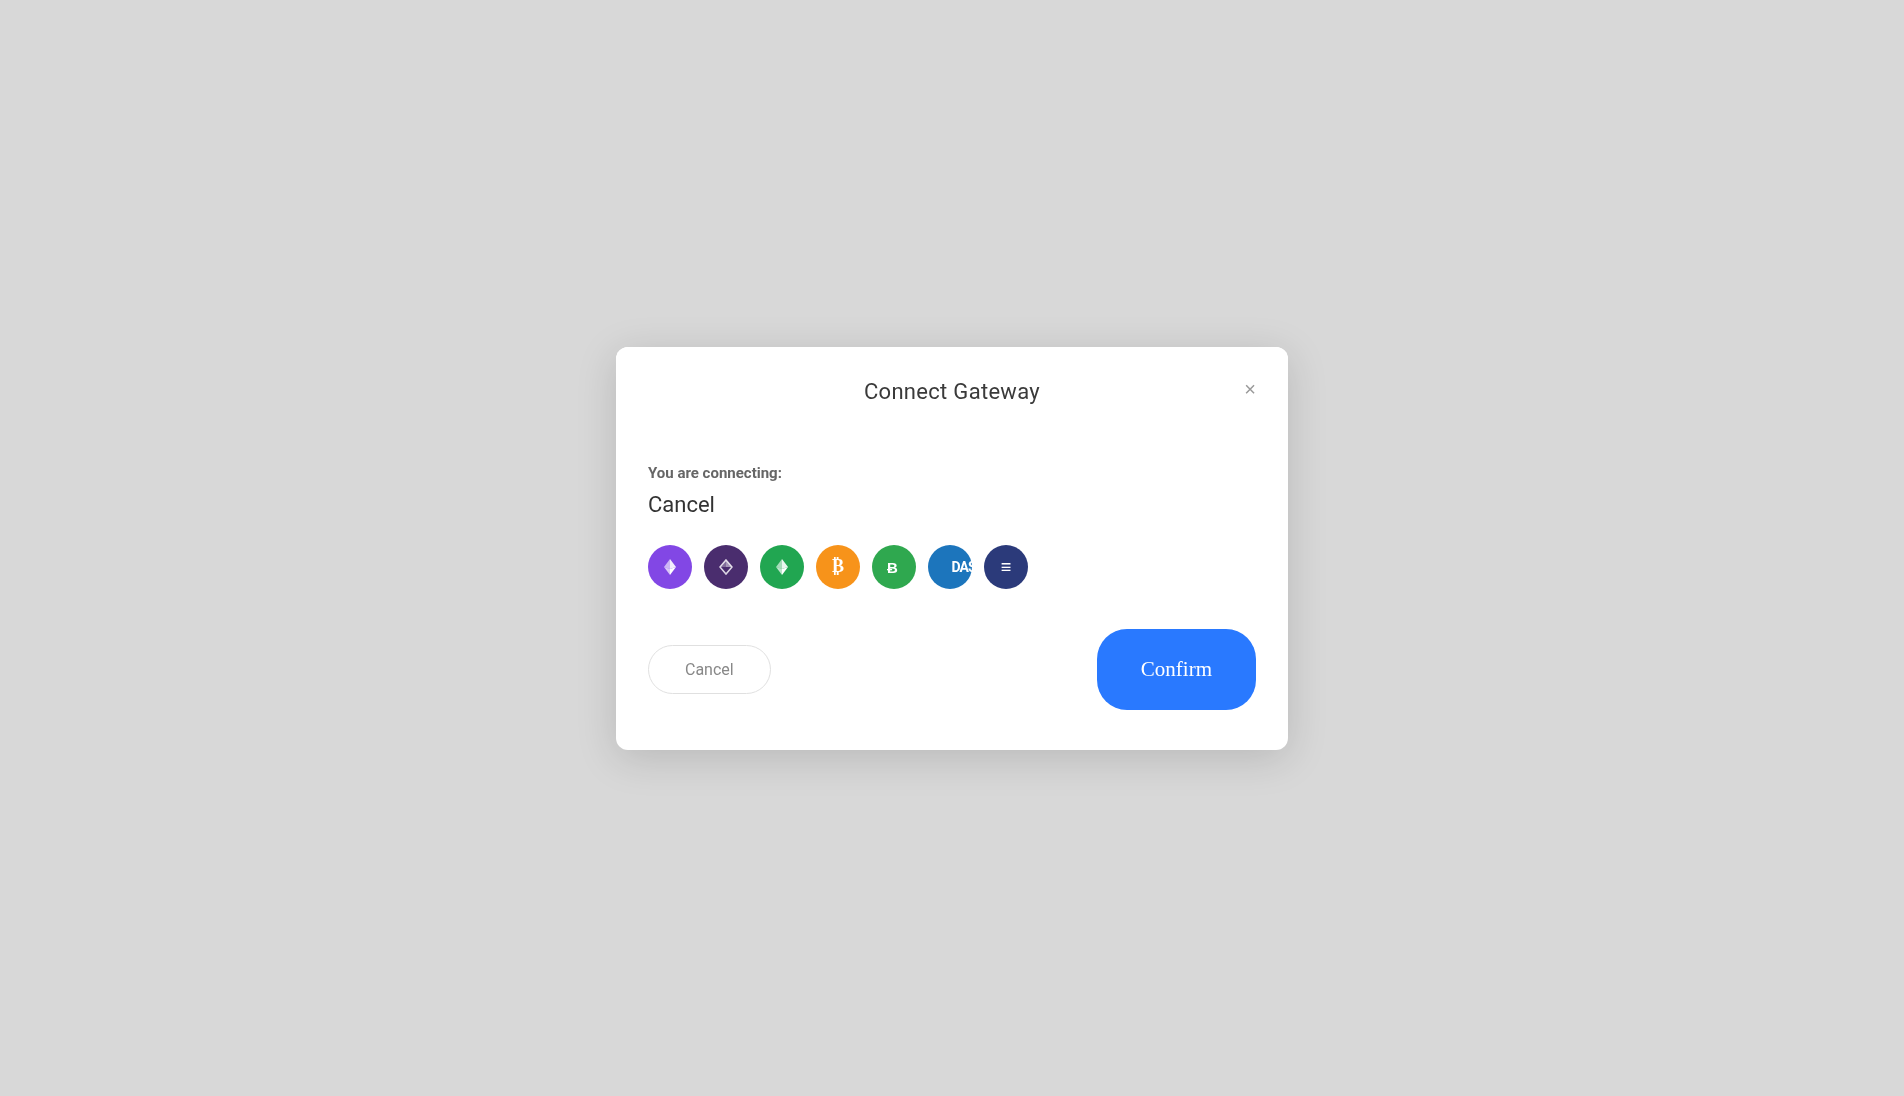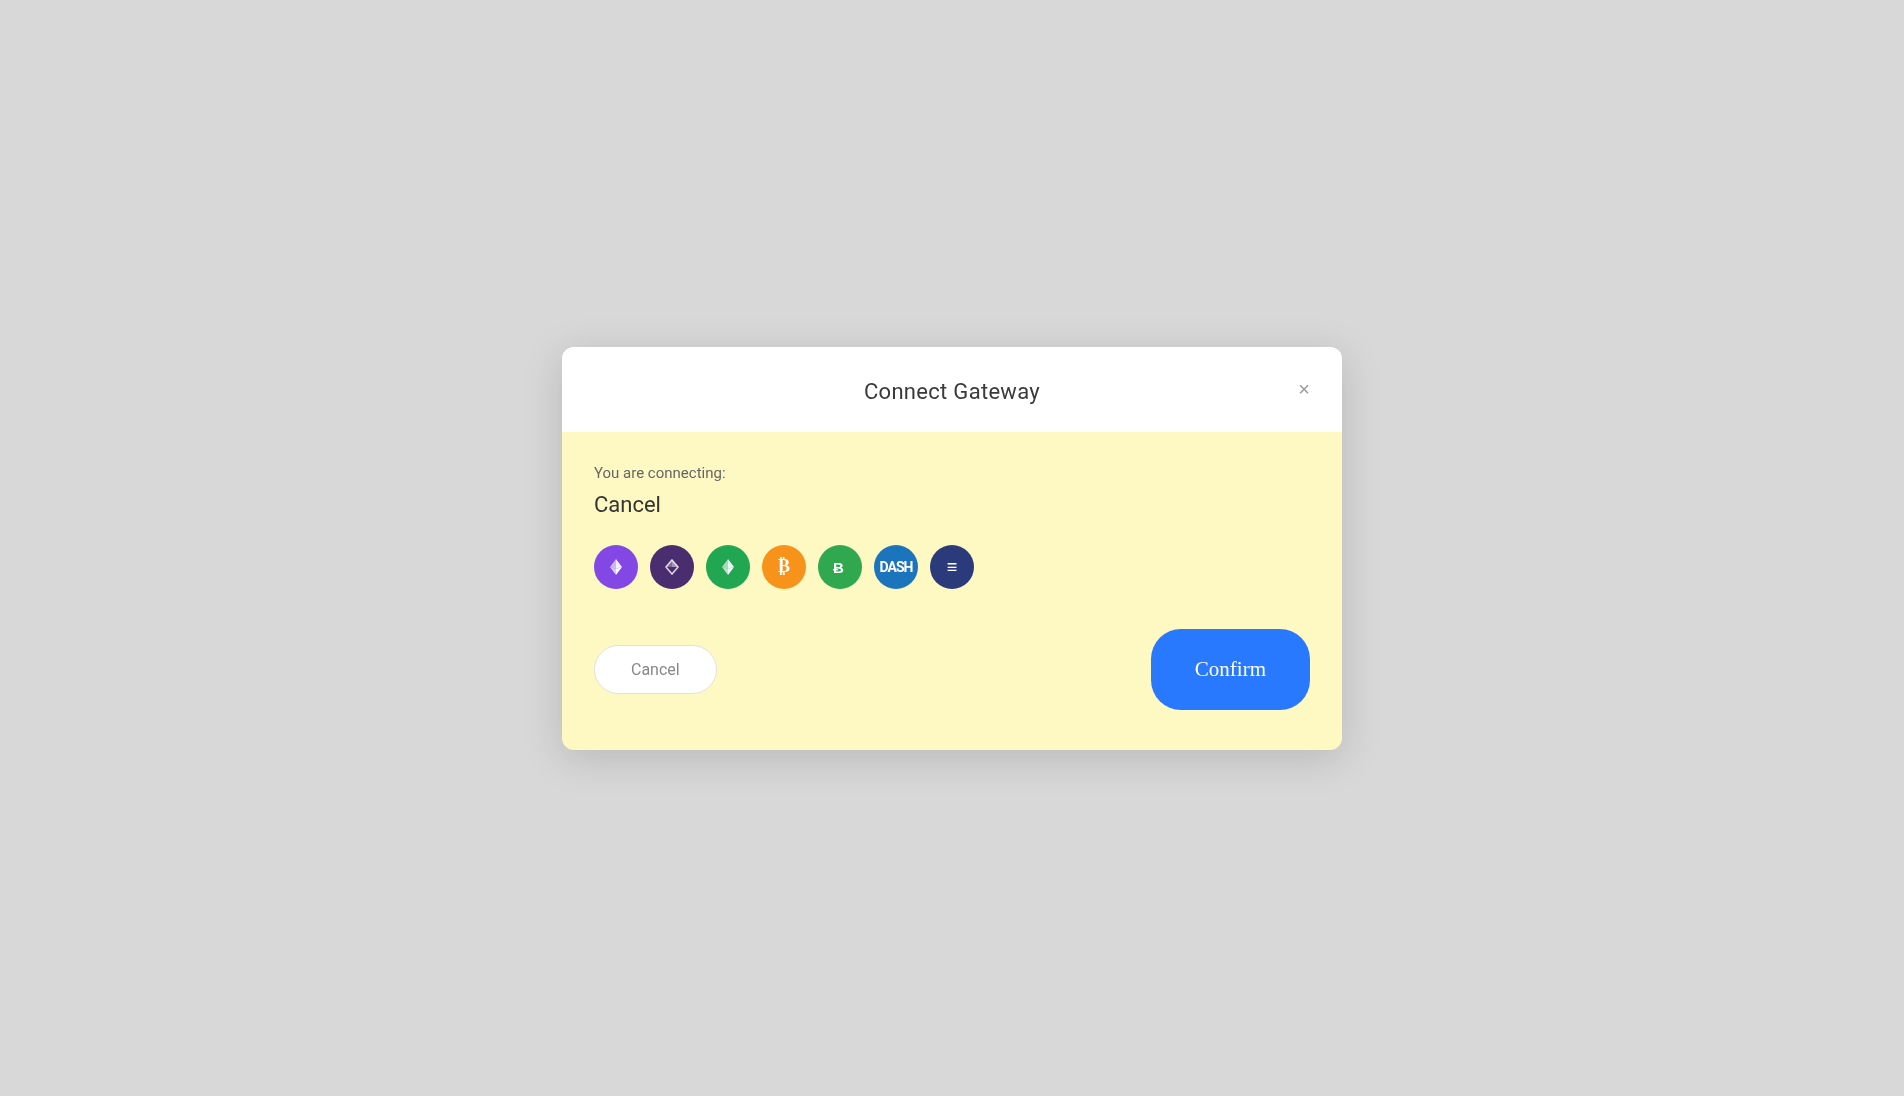--- a/index.html
+++ b/index.html
@@ -8,24 +8,24 @@
       width: 1904px;
       height: 1096px;
       background-color: #d8d8d8;
       display: flex;
       align-items: center;
       justify-content: center;
       font-family: -apple-system, BlinkMacSystemFont, 'Segoe UI', Roboto, Helvetica, Arial, sans-serif;
     }
 
     .modal-wrapper {
-      background: #fef9c3;
+      background: #ffffff;
       border-radius: 12px;
       box-shadow: 0 8px 40px rgba(0,0,0,0.15);
-      width: 780px;
+      width: 672px;
       overflow: hidden;
     }
 
     .modal-header {
       display: flex;
       align-items: center;
       justify-content: center;
       padding: 32px 32px 28px 32px;
       position: relative;
       background: #ffffff;
@@ -78,20 +78,21 @@
     }
 
     .modal-body {
       padding: 32px 32px 40px 32px;
     }
 
     .connecting-label {
       font-size: 15px;
       color: #666;
       margin-bottom: 10px;
+      font-weight: bold;
     }
 
     .connecting-name {
       font-size: 22px;
       color: #333;
       font-weight: 400;
       margin-bottom: 28px;
     }
 
     .currencies-label {
@@ -205,21 +206,21 @@
         <span style="font-size:18px; font-weight:700; color:white; font-family:serif;">₿</span>
       </div>
 
       <div class="currency-icon bch">
         <svg width="20" height="20" viewBox="0 0 20 20">
           <text x="3" y="16" font-size="15" fill="white" font-weight="bold" font-family="sans-serif">Ƀ</text>
         </svg>
       </div>
 
       <div class="currency-icon dash">
-        <span style="font-size:14px; font-weight:700; color:white; letter-spacing:-1px;">DASH</span>
+        <span style="font-size:14px; font-weight:700; color:white; letter-spacing:-1px;padding-left:36px;">DASH</span>
       </div>
 
       <div class="currency-icon other">
         <span style="font-size:18px; font-weight:700; color:white;">≡</span>
       </div>
     </div>
 
     <div class="modal-footer">
       <button class="cancel-btn">Cancel</button>
       <button class="confirm-btn">Confirm</button>

